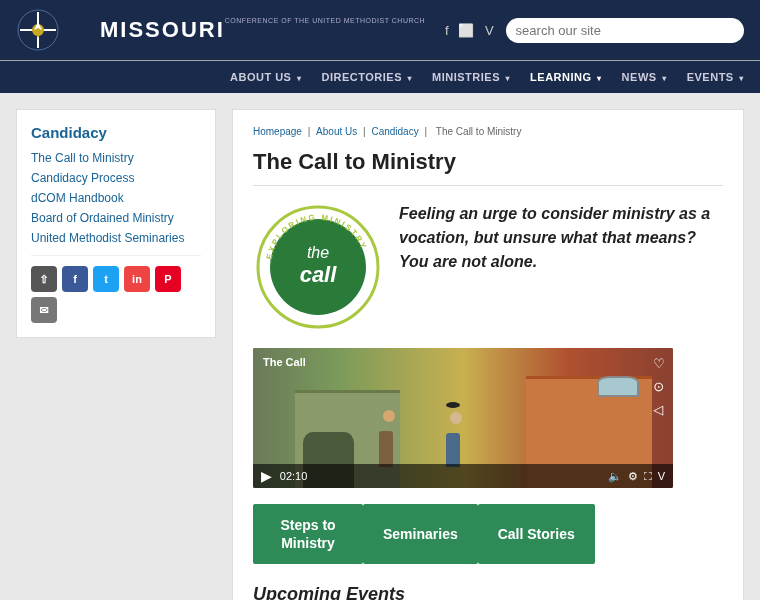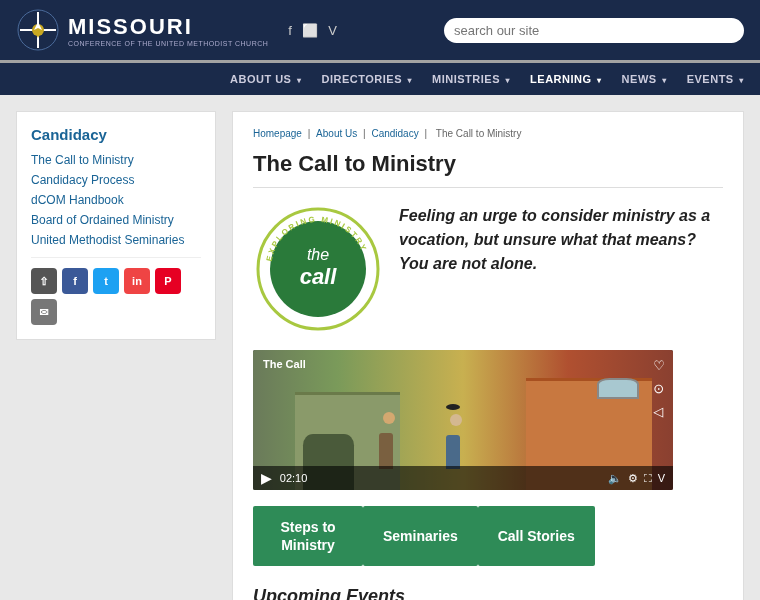--- a/index.html
+++ b/index.html
@@ -19,21 +19,22 @@
       gap: 8px;
       color: white;
       min-width: 200px;
     }
     .logo-icon {
       width: 44px;
       height: 44px;
     }
     .logo-text {
       display: flex;
-      flex-direction: column;
+      flex-direction: row;
+      margin-left: 32px;
     }
     .logo-title {
       font-size: 22px;
       font-weight: bold;
       color: white;
       letter-spacing: 2px;
     }
     .logo-subtitle {
       font-size: 7px;
       color: #aac;
@@ -64,21 +65,21 @@
       background: white;
       color: #555;
     }
 
     
     .nav-bar {
       background: #1a2a4a;
       display: flex;
       align-items: center;
       padding: 0 16px 0 220px;
-      border-top: 3px solid #a3a3a3;
+      border-top: 1px solid #a3a3a3;
     }
     .nav-item {
       color: #ccd;
       font-size: 11px;
       font-weight: bold;
       text-transform: uppercase;
       padding: 10px 10px;
       cursor: pointer;
       letter-spacing: 0.5px;
       white-space: nowrap;

